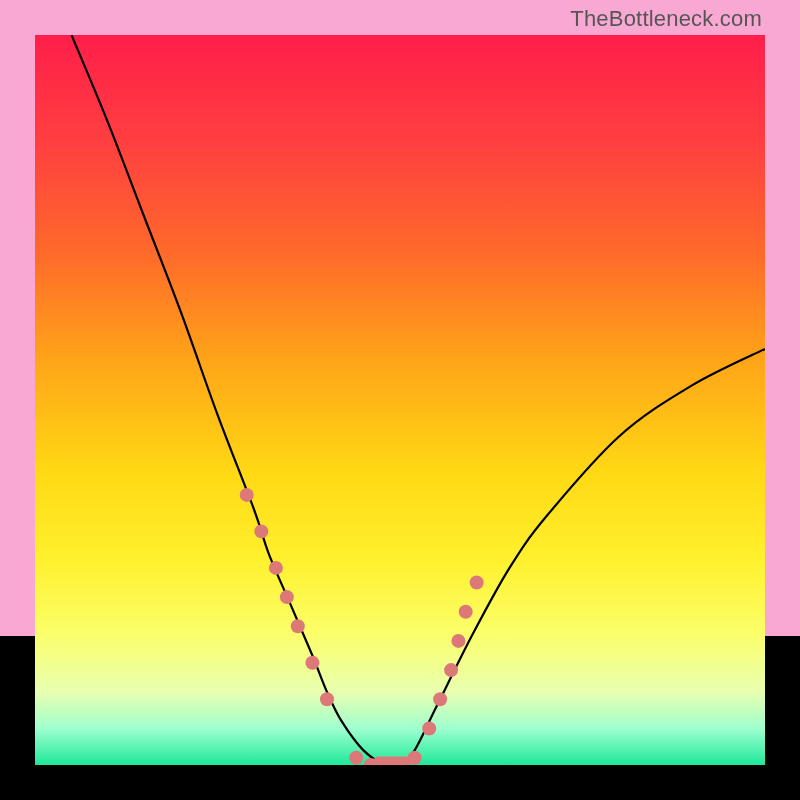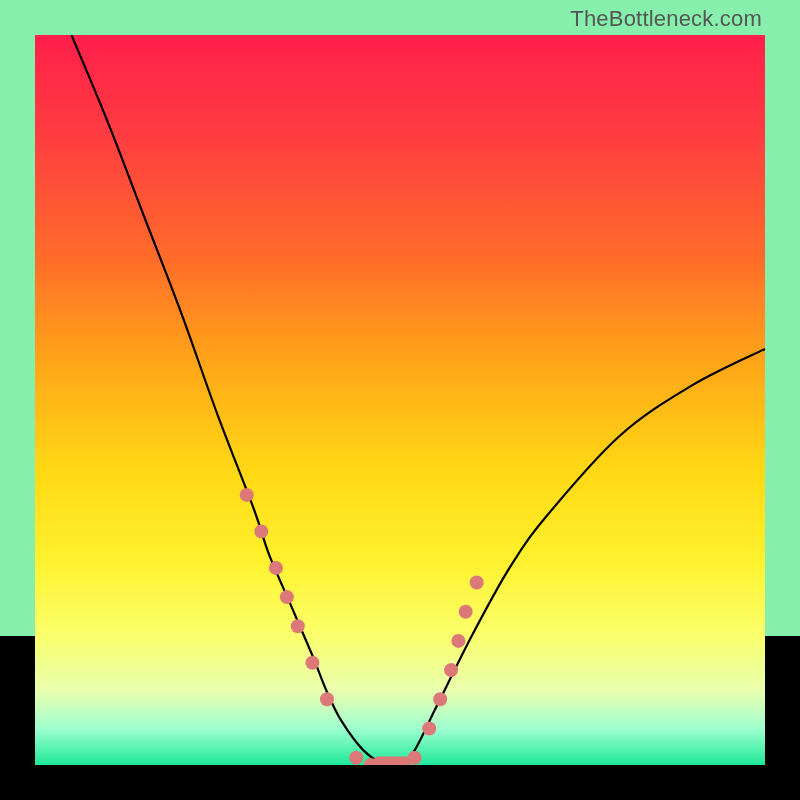--- a/index.html
+++ b/index.html
@@ -8,21 +8,21 @@
     width: 800px;
     height: 800px;
     overflow: hidden;
     background: #000;
     font-family: Arial, sans-serif;
   }
   .chart-container {
     position: relative;
     width: 800px;
     height: 636px;
-    background: #86efac;
+    background: #f9a8d4;
   }
   .plot-area {
     position: absolute;
     left: 35px;
     top: 35px;
     width: 730px;
     height: 730px;
     overflow: hidden;
   }
   .gradient-bg {

